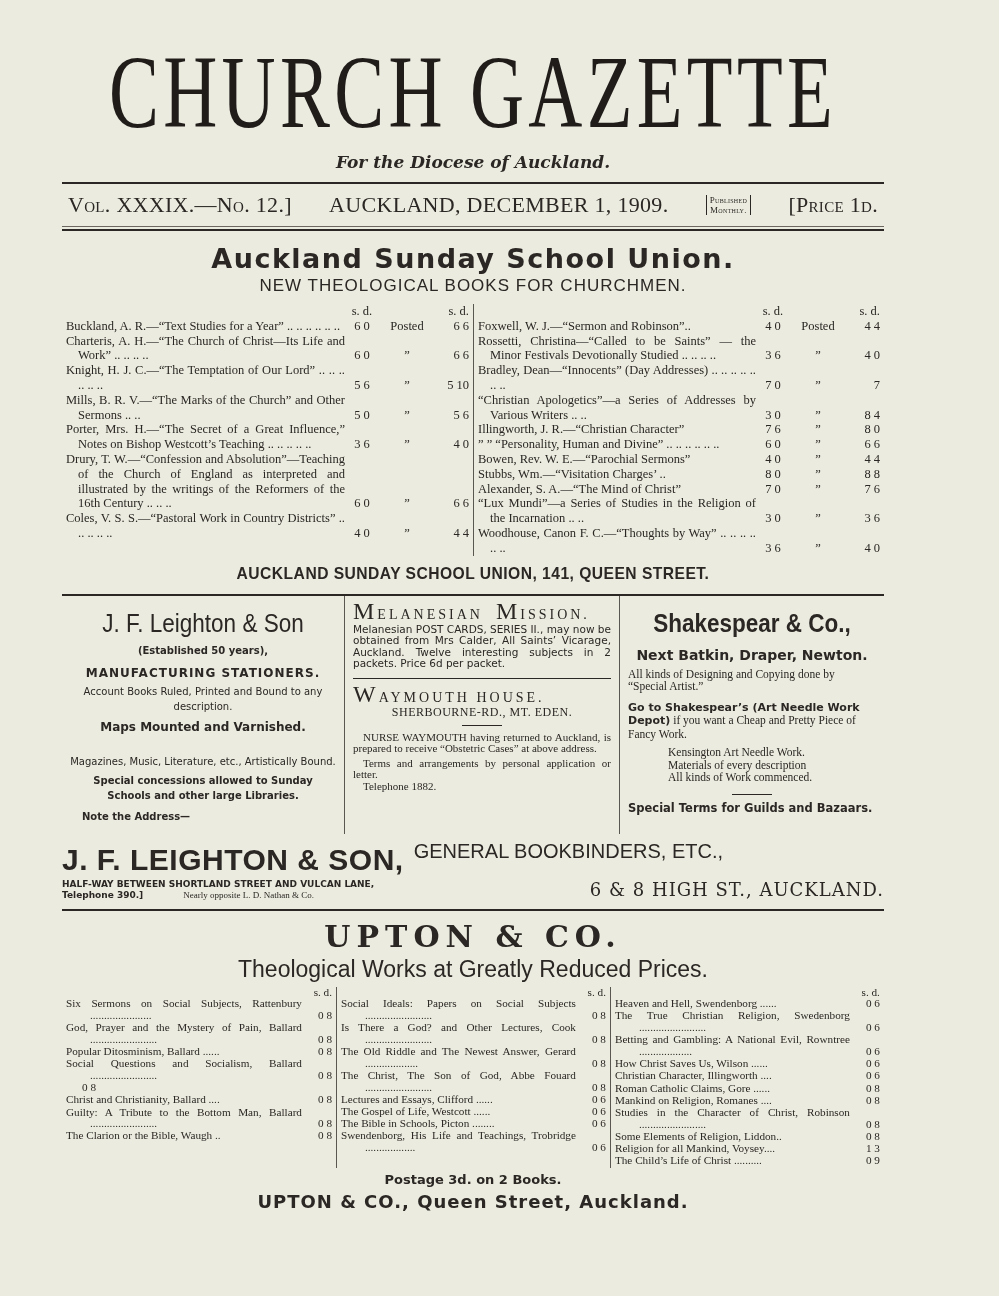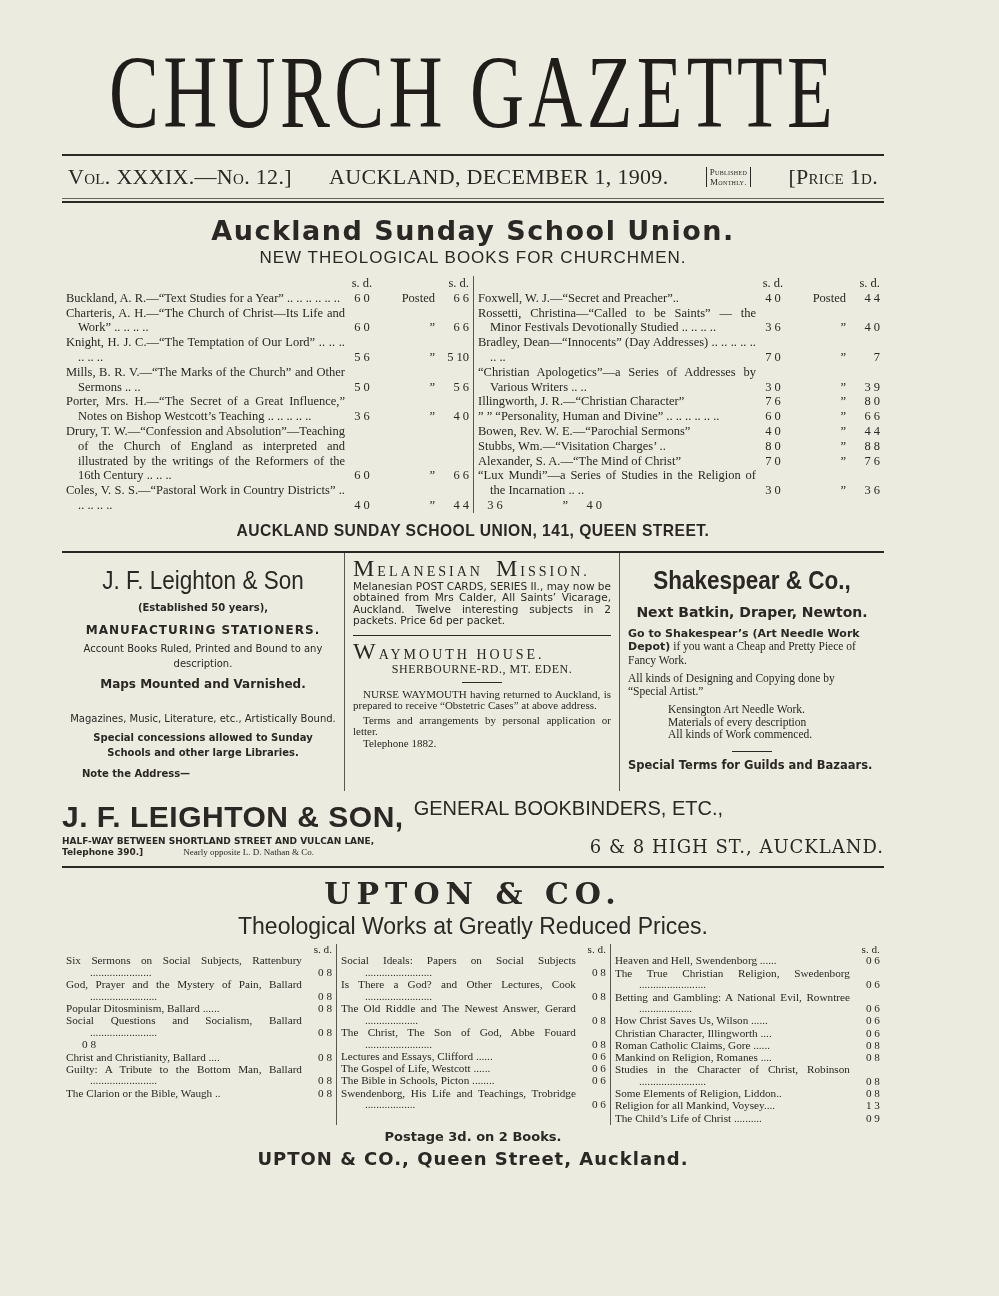--- a/index.html
+++ b/index.html
@@ -61,21 +61,21 @@
 
   
   .book-cols { display: flex; margin-top: 8px; font-size: 12.5px; line-height: 14.8px; }
   .book-col { width: 50%; padding: 0 4px; }
   .book-col + .book-col { border-left: 1px solid #5a5650; }
   .col-head { display: flex; justify-content: flex-end; }
   .col-head span { display: inline-block; }
   .book-row { display: flex; align-items: flex-end; }
   .book-title { flex: 1; text-align: justify; padding-left: 12px; text-indent: -12px; }
   .price { width: 34px; text-align: center; white-space: nowrap; }
-  .posted { width: 56px; text-align: right; }
+  .posted { width: 56px; text-align: center; }
   .price2 { width: 34px; text-align: right; white-space: nowrap; }
 
   .union-address {
     text-align: center; font-family: "Liberation Sans", sans-serif; font-size: 17px;
     font-weight: bold; letter-spacing: 0.5px; margin-top: 8px;
     transform: scaleX(0.92);
   }
 
   
   .ads-row { display: flex; border-top: 2px solid #2a2724; margin-top: 10px; height: 240px; }
@@ -112,20 +112,21 @@
   .upton-row .p { width: 30px; text-align: right; white-space: nowrap; }
   .postage { text-align: center; font-family: "DejaVu Sans", sans-serif; font-weight: bold; font-size: 13px; margin-top: 4px; }
   .upton-footer { text-align: center; font-family: "DejaVu Sans", sans-serif; font-weight: bold; font-size: 18px; letter-spacing: 1px; margin-top: 4px; }
 </style>
 </head>
 <body>
 
 <div class="page">
 
   <div class="masthead-title">CHURCH GAZETTE</div>
+  <div class="masthead-sub">For the Diocese of Auckland.</div>
   <div class="rule-thick"></div>
 
   <div class="issue-line">
     <span class="small-caps">Vol. XXXIX.—No. 12.]</span>
     <span>AUCKLAND, DECEMBER 1, 1909.</span>
     <span class="pub-monthly">
       <span>Published</span>
       <span>Monthly.</span>
     </span>
     <span class="small-caps">[Price 1d.</span>
@@ -186,42 +187,42 @@
           <div class="price2">4 4</div>
         </div>
       </div>
     <div class="book-col" id="ss-right">
       <div class="col-head">
         <span class="price">s. d.</span>
         <span class="posted"></span>
         <span class="price2">s. d.</span>
       </div>
     <div class="book-row">
-          <div class="book-title">Foxwell, W. J.—“Secret and Preacher”..</div>
+          <div class="book-title">Foxwell, W. J.—“Sermon and Robinson”..</div>
           <div class="price">4 0</div>
           <div class="posted">Posted</div>
           <div class="price2">4 4</div>
         </div>
         <div class="book-row">
           <div class="book-title">Rossetti, Christina—“Called to be Saints” — the Minor Festivals Devotionally Studied .. .. .. ..</div>
           <div class="price">3 6</div>
           <div class="posted">”</div>
           <div class="price2">4 0</div>
         </div>
         <div class="book-row">
           <div class="book-title">Bradley, Dean—“Innocents” (Day Addresses) .. .. .. .. .. .. ..</div>
           <div class="price">7 0</div>
           <div class="posted">”</div>
           <div class="price2">7</div>
         </div>
         <div class="book-row">
           <div class="book-title">“Christian Apologetics”—a Series of Addresses by Various Writers .. ..</div>
           <div class="price">3 0</div>
           <div class="posted">”</div>
-          <div class="price2">3 9</div>
+          <div class="price2">8 4</div>
         </div>
         <div class="book-row">
           <div class="book-title">Illingworth, J. R.—“Christian Character”</div>
           <div class="price">7 6</div>
           <div class="posted">”</div>
           <div class="price2">8 0</div>
         </div>
         <div class="book-row">
           <div class="book-title">” ” “Personality, Human and Divine” .. .. .. .. .. ..</div>
           <div class="price">6 0</div>
@@ -246,20 +247,21 @@
           <div class="posted">”</div>
           <div class="price2">7 6</div>
         </div>
         <div class="book-row">
           <div class="book-title">“Lux Mundi”—a Series of Studies in the Religion of the Incarnation .. ..</div>
           <div class="price">3 0</div>
           <div class="posted">”</div>
           <div class="price2">3 6</div>
         </div>
         <div class="book-row">
+          <div class="book-title">Woodhouse, Canon F. C.—“Thoughts by Way” .. .. .. .. .. ..</div>
           <div class="price">3 6</div>
           <div class="posted">”</div>
           <div class="price2">4 0</div>
         </div>
       </div>
   </div>
 
   <div class="union-address">AUCKLAND SUNDAY SCHOOL UNION, 141, QUEEN STREET.</div>
 
   <div class="ads-row">
@@ -286,24 +288,24 @@
       <div style="font-size:12px;text-align:center;letter-spacing:0.5px">SHERBOURNE-RD., MT. EDEN.</div>
       <div class="short-rule"></div>
       <div style="font-size:11px;line-height:11.5px;text-align:justify;text-indent:10px">NURSE WAYMOUTH having returned to Auckland, is prepared to receive “Obstetric Cases” at above address.</div>
       <div style="font-size:11px;line-height:11.5px;text-align:justify;text-indent:10px;margin-top:3px">Terms and arrangements by personal application or letter.</div>
       <div style="font-size:11px;line-height:11.5px;padding-left:10px">Telephone 1882.</div>
     </div>
 
     <div class="ad ad-right">
       <div class="ad-title-sans" style="font-weight:bold;text-align:center">Shakespear &amp; Co.,</div>
       <div class="ad-bold" style="text-align:center;font-size:14px;margin-top:10px">Next Batkin, Draper, Newton.</div>
+      <div style="margin-top:6px;font-size:11.5px;line-height:12.5px">All kinds of Designing and Copying done by “Special Artist.”</div>
       <div style="margin-top:8px;font-size:11.5px;line-height:12.5px">
         <span class="ad-bold" style="font-size:11px">Go to Shakespear’s (Art Needle Work Depot)</span><span> if you want a Cheap and Pretty Piece of Fancy Work.</span>
       </div>
-      <div style="margin-top:6px;font-size:11.5px;line-height:12.5px">All kinds of Designing and Copying done by “Special Artist.”</div>
       <div style="margin-top:6px;padding-left:40px;font-size:11.5px;line-height:12.5px">Kensington Art Needle Work.</div>
       <div style="padding-left:40px;font-size:11.5px;line-height:12.5px">Materials of every description</div>
       <div style="padding-left:40px;font-size:11.5px;line-height:12.5px">All kinds of Work commenced.</div>
       <div class="short-rule" style="margin-top:10px"></div>
       <div class="ad-bold" style="font-size:11.5px;margin-top:6px">Special Terms for Guilds and Bazaars.</div>
     </div>
   </div>
 
   <div class="banner">
     <span class="banner-name">J. F. LEIGHTON &amp; SON,</span>

